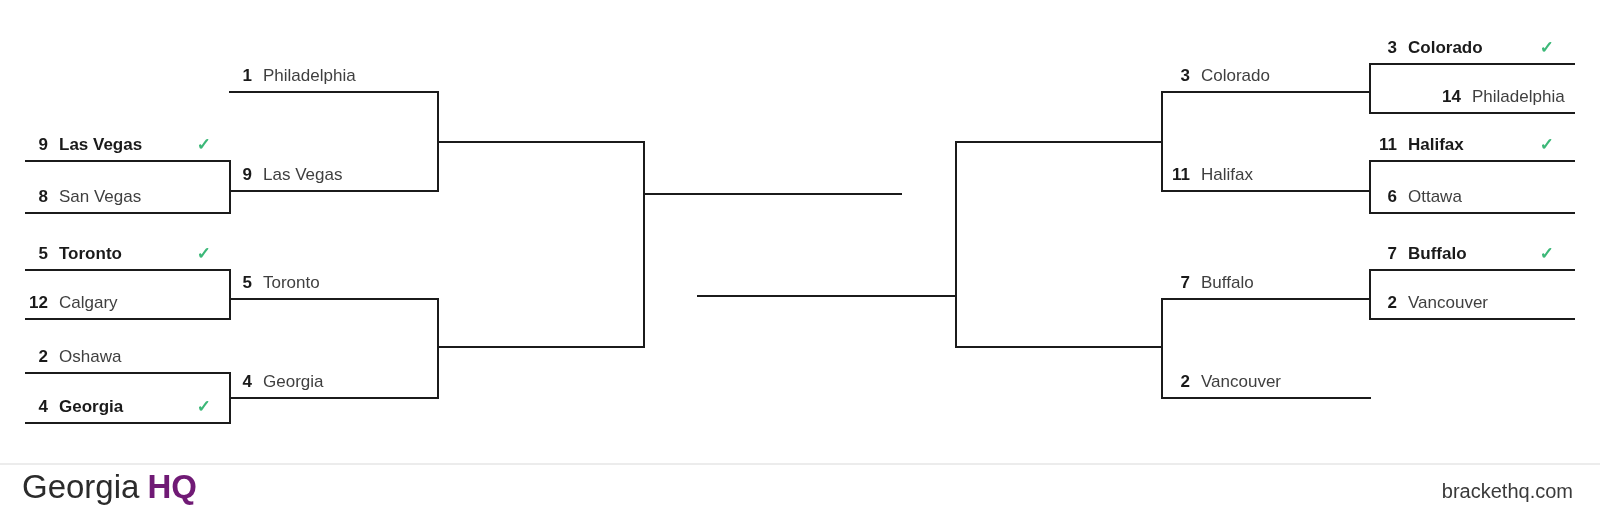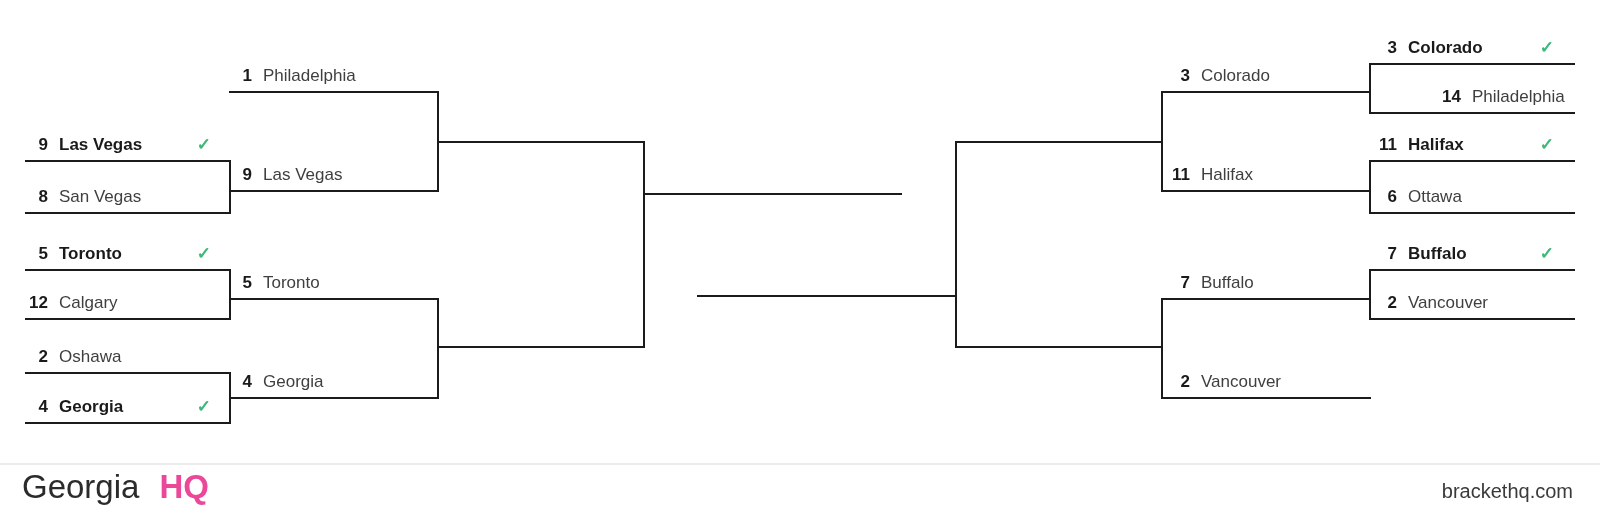--- a/index.html
+++ b/index.html
@@ -23,21 +23,21 @@
   .slot .seed{font-weight:700;color:#1a1a1a;width:20px;text-align:right;flex:0 0 auto;}
   .slot .name{margin-left:11px;}
   .slot.winner .name{font-weight:700;color:#1a1a1a;}
   .slot .check{
     margin-left:auto;margin-right:14px;
     color:#3cb878;font-weight:700;font-size:17px;
   }
   
   .footer-divider{position:absolute;left:0;top:463px;width:1600px;height:2px;background:#ececec;}
   .brand{position:absolute;left:22px;top:468px;font-size:33px;color:#2b2b2b;text-decoration:none;cursor:pointer;}
-  .brand .brand-bold{font-weight:700;color:#ec4899;margin-left:20px;}
+  .brand .brand-bold{font-weight:700;color:#701a75;margin-left:8px;}
   .site{position:absolute;right:27px;top:480px;font-size:20px;color:#3a3a3a;text-decoration:none;cursor:pointer;}
 </style>
 </head>
 <body>
 
 <div id="page">
 
   <div>
 
     <div class="hl" style="left:25px;top:160px;width:206px"></div>

